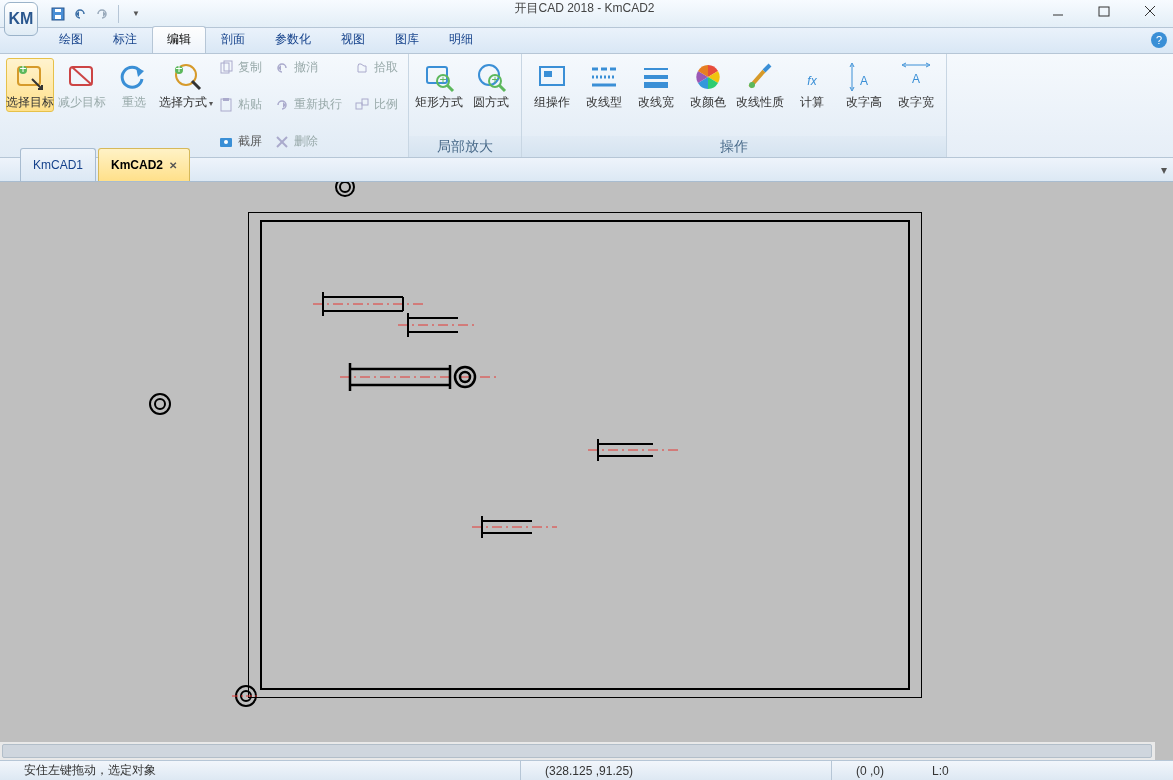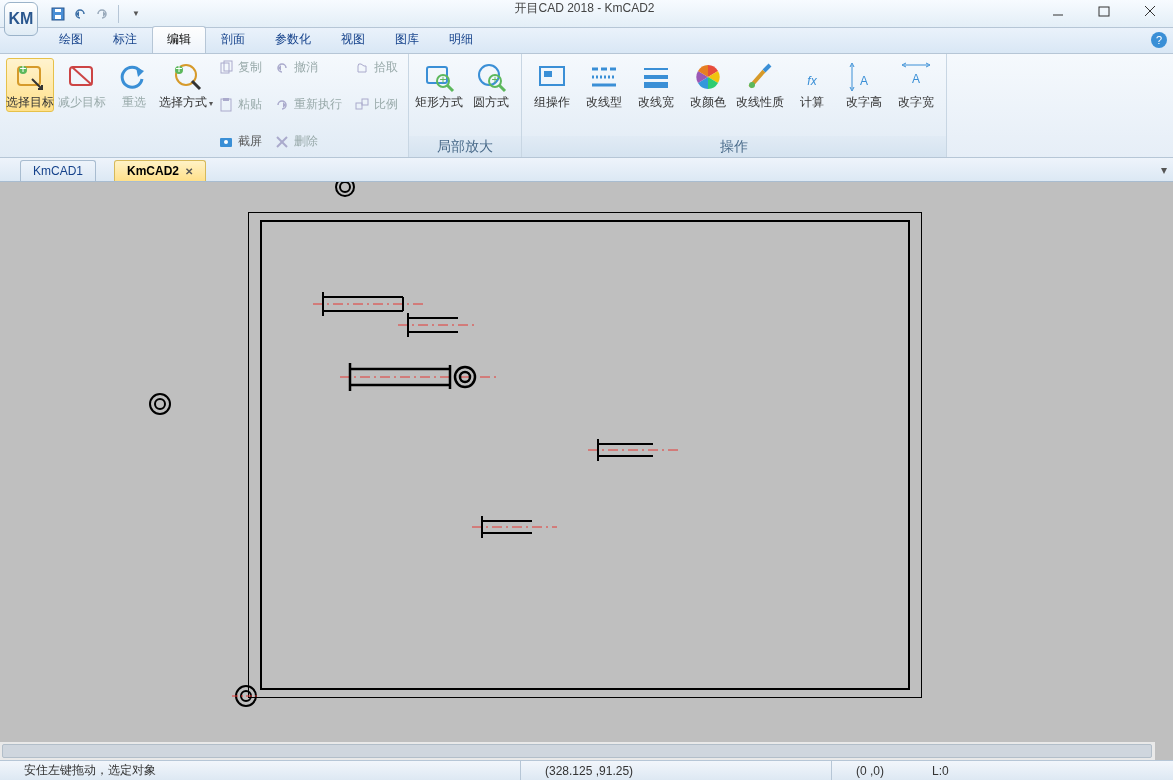--- a/index.html
+++ b/index.html
@@ -32,21 +32,21 @@
 .big-btn .ico { width:32px; height:32px; display:flex; align-items:center; justify-content:center; }
 .big-btn .lbl { font-size:12px; color:#333; text-align:right; line-height:14px; white-space:nowrap; }
 .small-col { display:flex; flex-direction:column; gap:18px; }
 .small-btn { display:flex; align-items:center; gap:4px; padding:1px 4px; color:#555; white-space:nowrap; }
 .small-btn .si { width:16px; height:16px; display:inline-block; }
 .small-btn.disabled { color:#9aa; }
 .drop-arrow { font-size:8px; color:#555; margin-left:2px; }
 
 
 .doctabs { height:24px; background:linear-gradient(#eef4fb,#dce8f4); display:flex; align-items:flex-end; border-bottom:1px solid #a8bcd0; padding-left:20px; position:relative; }
-.doctab { padding:3px 12px; border:1px solid #a8bcd0; border-bottom:none; margin-right:18px; border-radius:3px 3px 0 0; background:linear-gradient(#eef4fb,#dce8f4); color:#15428b; display:flex; align-items:center; gap:6px; }
+.doctab { padding:9px 12px; border:1px solid #a8bcd0; border-bottom:none; margin-right:2px; border-radius:3px 3px 0 0; background:linear-gradient(#eef4fb,#dce8f4); color:#15428b; display:flex; align-items:center; gap:6px; }
 .doctab.active { background:linear-gradient(#fff2c6,#ffe08a); color:#000; font-weight:bold; border-color:#d6b95a; }
 .doctab .x { color:#555; font-size:10px; }
 .doctabs-arrow { position:absolute; right:6px; top:5px; color:#555; }
 
 
 .canvas-wrap { flex:1; background:#bfbfbf; position:relative; overflow:hidden; }
 .frame { position:absolute; left:260px; top:38px; width:650px; height:470px; border:2px solid #000; }
 .frame-outer { position:absolute; left:248px; top:30px; width:674px; height:486px; border:1px solid #000; }
 
 svg.drawing { position:absolute; left:0; top:0; }

